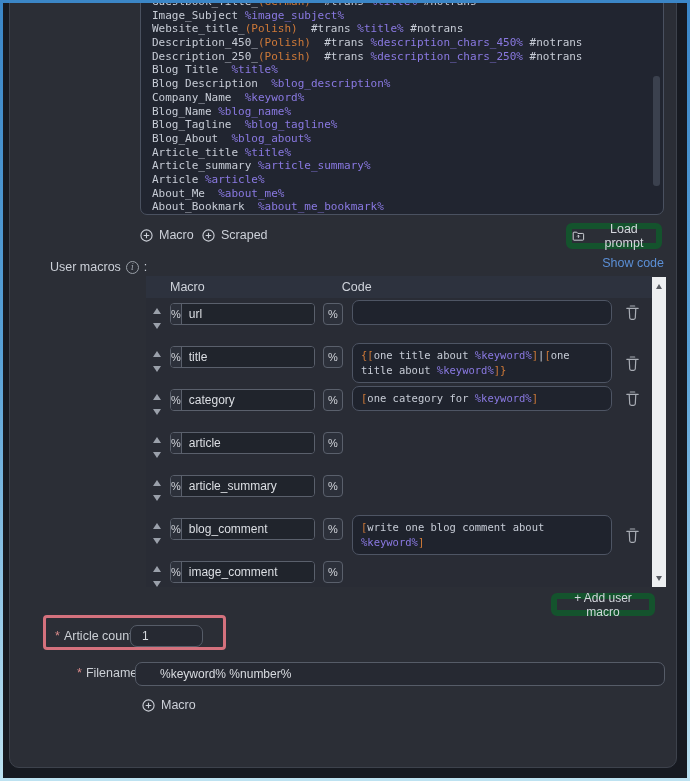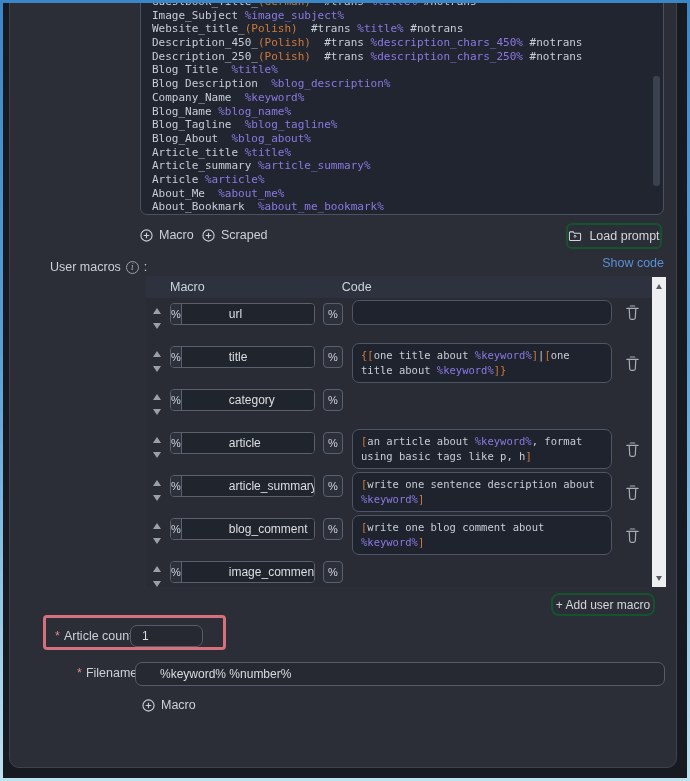--- a/index.html
+++ b/index.html
@@ -27,24 +27,24 @@
   .seg-p { color:#8a79e2; }
   .seg-o { color:#d07a38; }
   .prompt-scroll-thumb { position:absolute; right:3px; top:123px; width:7px; height:110px;
     background:#3b414e; border-radius:3px; }
 
   
   .tool-link { position:absolute; display:flex; align-items:center; gap:6px; height:16px;
     color:#ccd0d8; font-size:12.5px; cursor:pointer; z-index:2; }
   .circle-plus { width:13px; height:13px; flex:0 0 13px; }
   .btn { position:absolute; display:flex; align-items:center; justify-content:center; gap:7px;
-    background:transparent; border:2px solid #14532d; border-radius:6px;
+    background:transparent; border:6px solid #14532d; border-radius:6px;
     color:#d3d6dc; font-size:12.5px; font-family:"Liberation Sans",sans-serif; cursor:pointer; z-index:2; }
   #load-prompt-btn { left:566px; top:223px; width:96px; height:26px; }
-  #add-macro-btn { left:551px; top:593px; width:104px; height:23px; font-size:12px;border-radius:8px; }
+  #add-macro-btn { left:551px; top:593px; width:104px; height:23px; font-size:12px; }
   #remove-set-btn { left:30px; top:724px; width:635px; height:25px; border-radius:7px; color:#c7cbd3; }
 
   
   .um-label { position:absolute; left:50px; top:260px; display:flex; align-items:center; gap:5px;
     color:#ccd0d8; font-size:12.5px; z-index:2; }
   .info-icon { width:13px; height:13px; border:1px solid #9aa0a8; border-radius:50%;
     color:#9aa0a8; font-size:9px; line-height:11px; text-align:center;
     font-family:"DejaVu Serif", serif; font-style:italic; }
   .show-code { position:absolute; top:256px; right:26px; color:#5b8fd6; font-size:12.5px; z-index:2; cursor:pointer;margin-left:48px; }
 
@@ -61,21 +61,21 @@
     padding-top:8px; gap:9px; }
   .tri { width:0; height:0; cursor:pointer; }
   .tri-up { border-left:4px solid transparent; border-right:4px solid transparent; border-bottom:6px solid #9aa0aa; }
   .tri-down { border-left:4px solid transparent; border-right:4px solid transparent; border-top:6px solid #9aa0aa; }
 
   .macro-group { margin-left:6px; margin-top:3px; display:flex; height:22px; width:145px;
     border:1px solid #5a606c; border-radius:4px; background:#20242c; overflow:hidden; }
   .pct-pre { width:22px; background:#2c303a; border-right:1px solid #5a606c;
     color:#d0d3d9; font-size:11px; display:flex; align-items:center; justify-content:center; }
   .macro-input { flex:1; background:#20242c; border:none; outline:none; color:#dcdfe4;
-    font-size:12px; padding:0 7px; font-family:"Liberation Sans",sans-serif;margin-left:40px; }
+    font-size:12px; padding:0 7px; font-family:"Liberation Sans",sans-serif; }
   .pct-suf { margin-left:8px; margin-top:3px; width:20px; height:22px; background:#2c303a;
     border:1px solid #5a606c; border-radius:4px; color:#d0d3d9; font-size:11px;
     display:flex; align-items:center; justify-content:center; }
 
   .code-wrap { margin-left:9px; display:flex; align-items:center; gap:13px; }
   .code-box { width:260px; min-height:25px; background:#1f232d; border:1px solid #4e5564;
     border-radius:7px; padding:4px 8px; font-family:"DejaVu Sans Mono", monospace;
     font-size:10.5px; line-height:15px; color:#c7ccd6; word-break:break-word; }
   .trash { width:15px; height:17px; cursor:pointer; flex:0 0 15px; }
 
@@ -189,56 +189,50 @@
   <div class="um-row">
     <div class="arrow-col">
       <div class="tri tri-up"></div>
       <div class="tri tri-down"></div>
     </div>
     <div class="macro-group">
       <span class="pct-pre">%</span>
       <input class="macro-input" value="category" style="">
     </div>
     <span class="pct-suf">%</span>
+    <div class="code-wrap">
+      <div class="code-box"><span class="seg-o">[</span><span class="seg-d">one category for </span><span class="seg-p">%keyword%</span><span class="seg-o">]</span></div>
+      <svg class="trash" viewBox="0 0 15 17">
+        <path d="M5.3 2h4.4M1.8 4.3h11.4M4.2 4.3l.5 9.5a1.6 1.6 0 0 0 1.6 1.5h2.4a1.6 1.6 0 0 0 1.6-1.5l.5-9.5" fill="none" stroke="#a9adb5" stroke-width="1.2" stroke-linecap="round"></path>
+      </svg>
+    </div>
   </div>
 
   <div class="um-row">
     <div class="arrow-col">
       <div class="tri tri-up"></div>
       <div class="tri tri-down"></div>
     </div>
     <div class="macro-group">
       <span class="pct-pre">%</span>
       <input class="macro-input" value="article" style="">
     </div>
     <span class="pct-suf">%</span>
-    <div class="code-wrap">
-      <div class="code-box"><span class="seg-o">[</span><span class="seg-d">an article about </span><span class="seg-p">%keyword%</span><span class="seg-d">, format using basic tags like p, h</span><span class="seg-o">]</span></div>
-      <svg class="trash" viewBox="0 0 15 17">
-        <path d="M5.3 2h4.4M1.8 4.3h11.4M4.2 4.3l.5 9.5a1.6 1.6 0 0 0 1.6 1.5h2.4a1.6 1.6 0 0 0 1.6-1.5l.5-9.5" fill="none" stroke="#a9adb5" stroke-width="1.2" stroke-linecap="round"></path>
-      </svg>
-    </div>
   </div>
 
   <div class="um-row">
     <div class="arrow-col">
       <div class="tri tri-up"></div>
       <div class="tri tri-down"></div>
     </div>
     <div class="macro-group">
       <span class="pct-pre">%</span>
       <input class="macro-input" value="article_summary" style="">
     </div>
     <span class="pct-suf">%</span>
-    <div class="code-wrap">
-      <div class="code-box"><span class="seg-o">[</span><span class="seg-d">write one sentence description about </span><span class="seg-p">%keyword%</span><span class="seg-o">]</span></div>
-      <svg class="trash" viewBox="0 0 15 17">
-        <path d="M5.3 2h4.4M1.8 4.3h11.4M4.2 4.3l.5 9.5a1.6 1.6 0 0 0 1.6 1.5h2.4a1.6 1.6 0 0 0 1.6-1.5l.5-9.5" fill="none" stroke="#a9adb5" stroke-width="1.2" stroke-linecap="round"></path>
-      </svg>
-    </div>
   </div>
 
   <div class="um-row">
     <div class="arrow-col">
       <div class="tri tri-up"></div>
       <div class="tri tri-down"></div>
     </div>
     <div class="macro-group">
       <span class="pct-pre">%</span>
       <input class="macro-input" value="blog_comment" style="">

